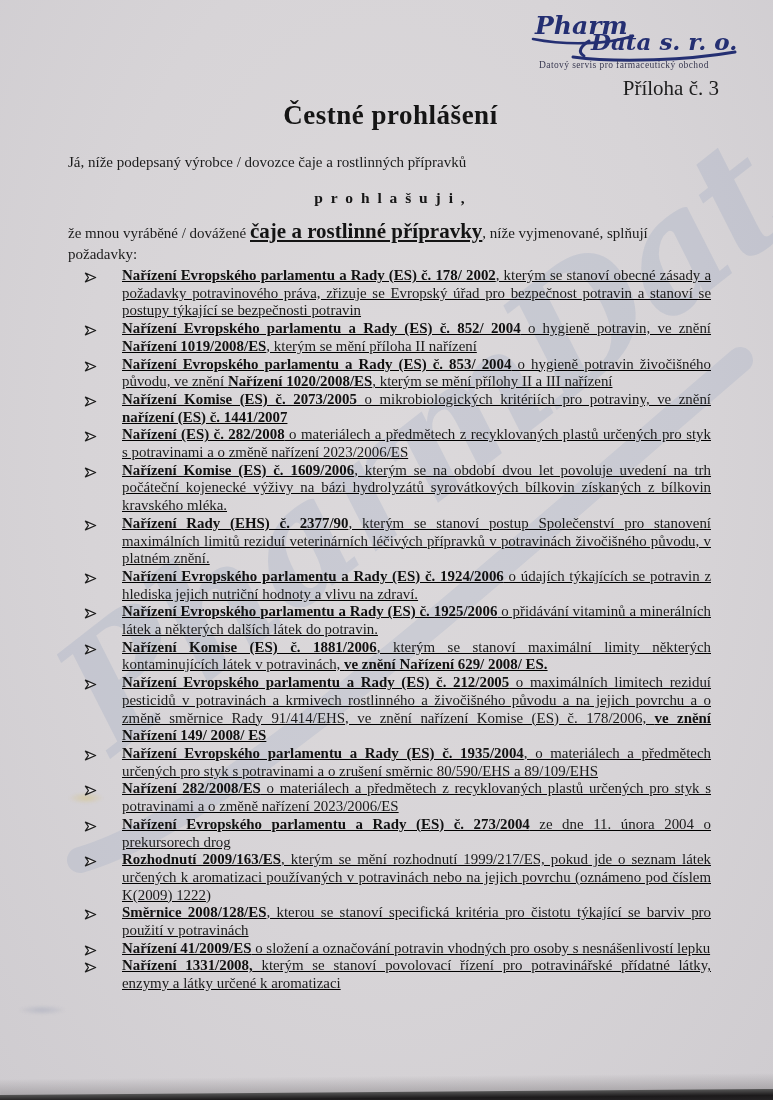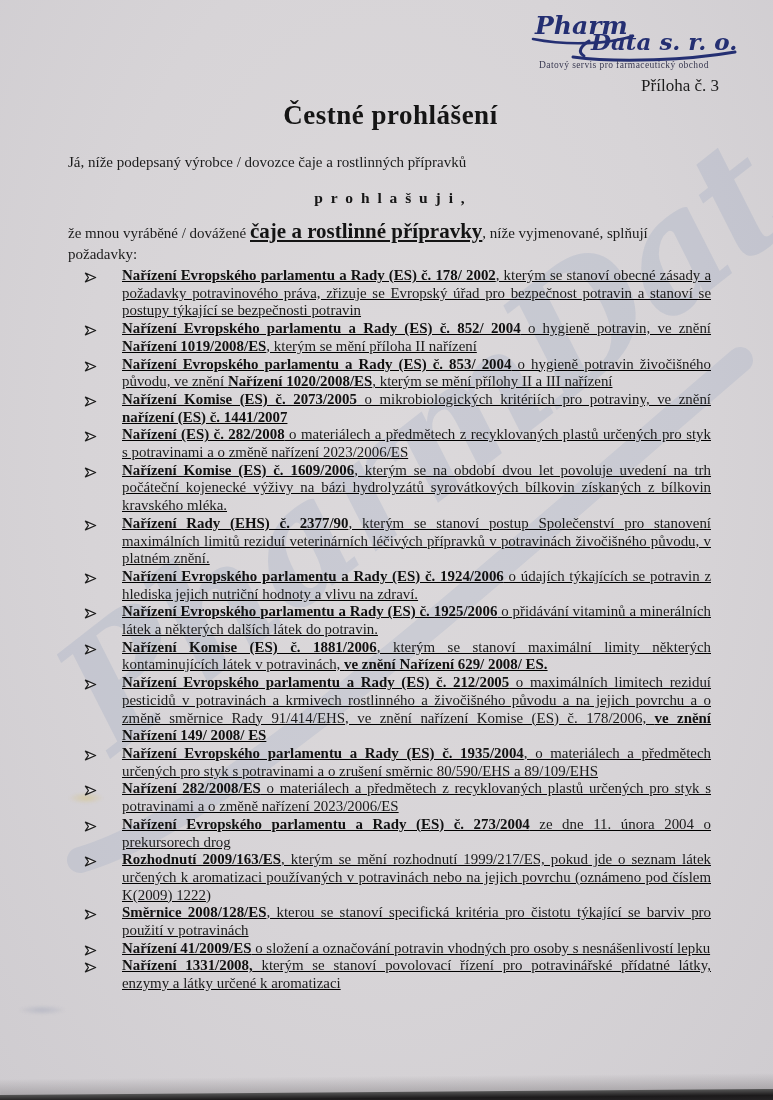--- a/index.html
+++ b/index.html
@@ -59,21 +59,21 @@
 
   
   .logo-block{position:absolute;top:8px;right:26px;width:218px;z-index:3;}
   .logo-svg{display:block;width:218px;height:58px;}
   .logo-tagline{
     font-size:9.5px;color:#3a3a52;letter-spacing:.4px;
     margin-top:-6px;text-align:left;padding-left:10px;white-space:nowrap;
   }
   .attachment{
     position:absolute;top:76px;right:54px;z-index:3;
-    font-size:17px;color:#1d1d1d;text-align:center;
+    font-size:21px;color:#1d1d1d;text-align:center;
   }
 
   .title{
     padding-top:100px;text-align:center;
     font-size:27px;font-weight:bold;color:#151515;letter-spacing:.5px;
   }
   .intro{
     margin-top:23px;text-align:left;font-size:15px;color:#1c1c1c;
   }
   .declare{

